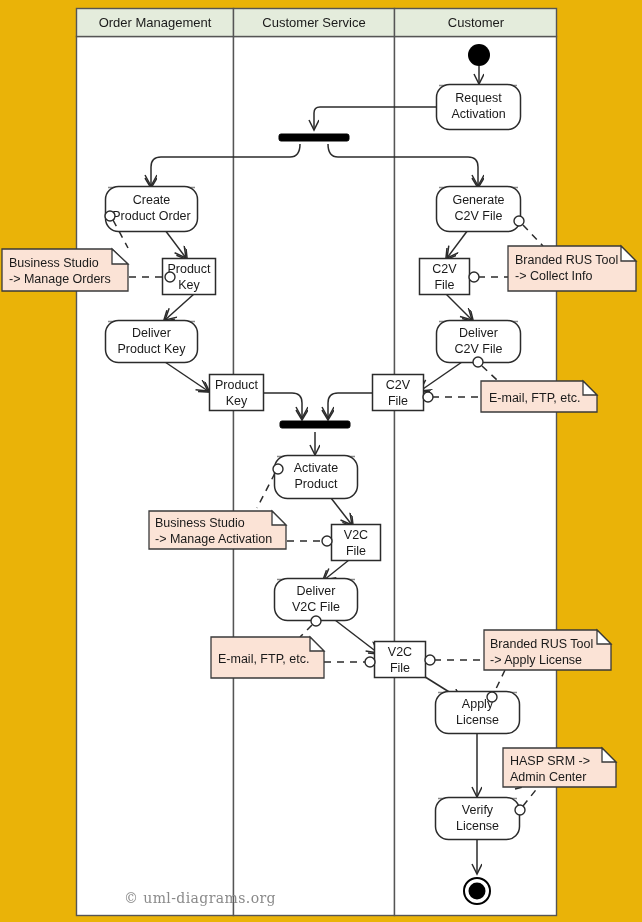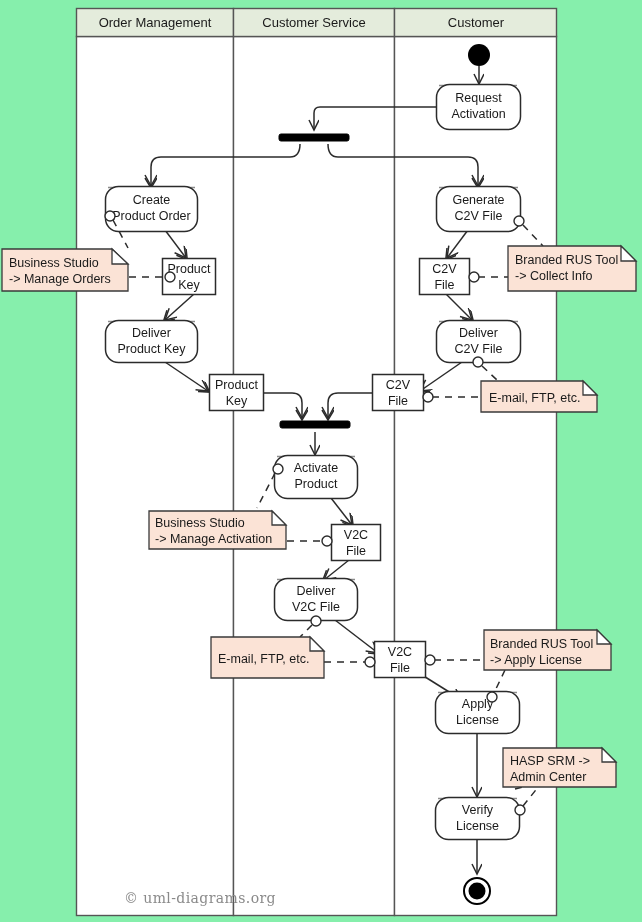--- a/index.html
+++ b/index.html
@@ -4,21 +4,21 @@
 <style>
   html, body {
     margin: 0;
     padding: 0;
     background: #ffffff;
   }
   #canvas {
     position: relative;
     width: 642px;
     height: 922px;
-    background: #86efac;
+    background: #eab308;
     font-family: "Liberation Sans", sans-serif;
     overflow: hidden;
   }
   svg.diagram {
     position: absolute;
     left: 0;
     top: 0;
     width: 642px;
     height: 922px;
   }

